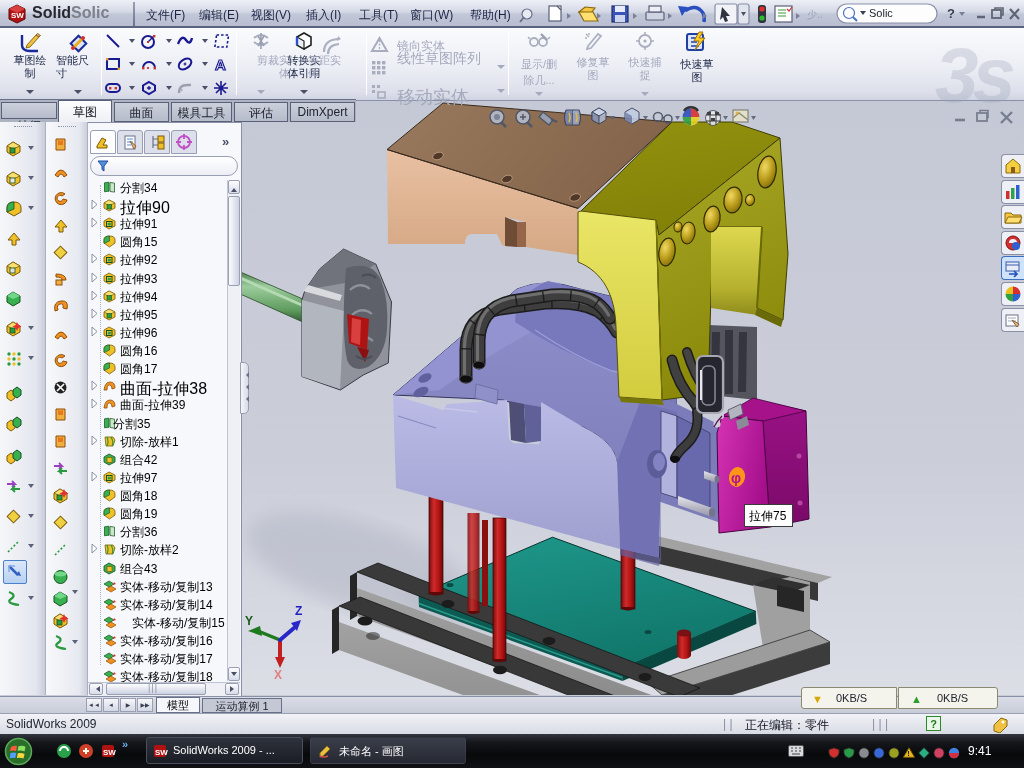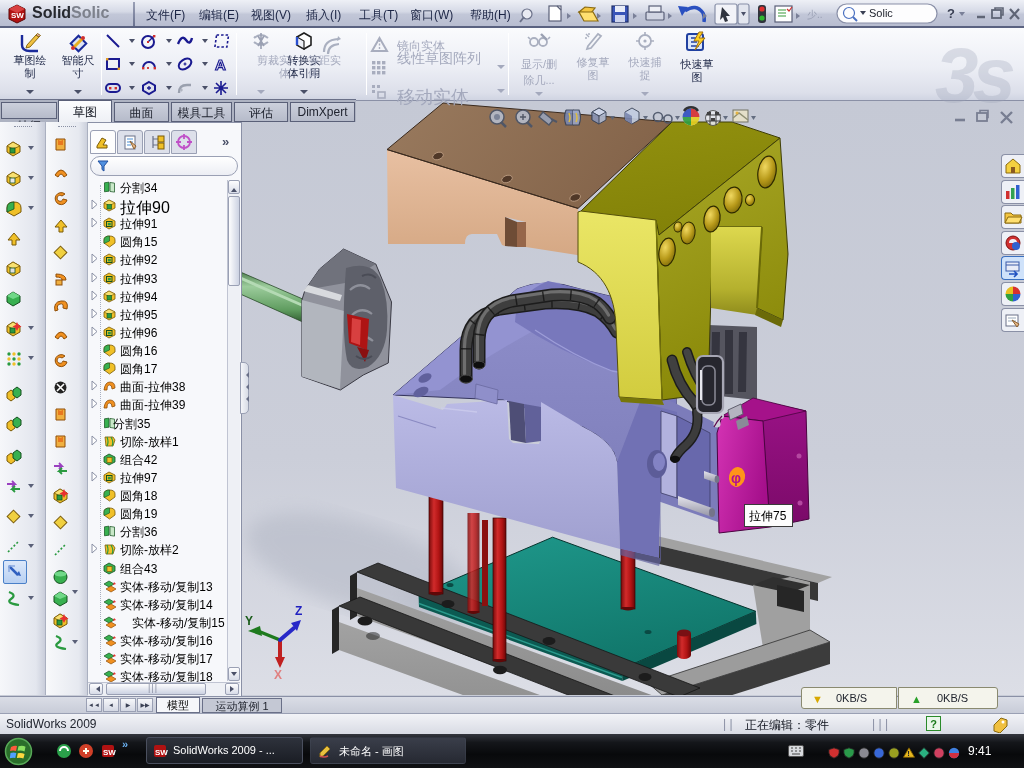--- a/index.html
+++ b/index.html
@@ -72,21 +72,21 @@
 <span class="tx" style="left:935px;top:30px;font-size:78px;font-weight:bold;font-style:italic;color:rgba(154,162,182,0.30);letter-spacing:-6px">3s</span>
 <div class="abs" style="left:4px;top:30px;width:52px;height:68px;text-align:center">
 <svg style="position:absolute;left:50%;margin-left:-11px;top:2px" width="22" height="22" viewBox="0 0 22 22">
       <path d="M3 3 v10 q0 6 8 6 h8" fill="none" stroke="#1a2a9a" stroke-width="2.4"></path>
       <path d="M8 13 L17 3 l3 2 -9 10 -4 1z" fill="#f0c040" stroke="#8a6a10"></path>
       <path d="M17 3 l3 2 1.5 -1.5 -3 -2z" fill="#e8a8a0" stroke="#8a6a10"></path>
     </svg>
 <div style="position:absolute;top:24px;left:0;width:52px;font-size:11px;color:#1c2545;line-height:13px">草图绘<br>制</div>
 <div style="position:absolute;top:60px;left:22px;width:0;height:0;border:4px solid transparent;border-top:4px solid #4a5068"></div>
 </div>
-<div class="abs" style="left:56px;top:30px;width:44px;height:68px;text-align:center">
+<div class="abs" style="left:56px;top:30px;width:44px;height:68px;">
 <svg style="position:absolute;left:50%;margin-left:-11px;top:2px" width="22" height="22" viewBox="0 0 22 22">
       <rect x="6" y="6" width="11" height="11" transform="rotate(45 11.5 11.5)" fill="#dde4f4" stroke="#1a2a9a" stroke-width="2"></rect>
       <path d="M6 16 L16 6" stroke="#e8b020" stroke-width="3"></path>
       <circle cx="6" cy="16" r="2" fill="#d03030"></circle>
       <circle cx="16" cy="6" r="2" fill="#d03030"></circle>
     </svg>
 <div style="position:absolute;top:24px;left:0;width:44px;font-size:11px;color:#1c2545;line-height:13px">智能尺<br>寸</div>
 <div style="position:absolute;top:60px;left:18px;width:0;height:0;border:4px solid transparent;border-top:4px solid #4a5068"></div>
 </div>
 <div class="abs" style="left:101px;top:33px;width:1px;height:62px;background:#b4b9c9;border-right:1px solid #fff"></div>
@@ -519,21 +519,21 @@
     <path d="M1 6 q0 -4 5.5 -4 q5.5 0 5.5 4 l0 3 -5.5 4 -5.5 -4z" fill="#f0c028" stroke="#7a5a08" stroke-width="0.8"></path>
     <path d="M1 6 q0 -4 5.5 -4 l0 5 -5.5 2.5z" fill="#38b050" stroke="#14501e" stroke-width="0.6"></path>
   </svg>
 <span class="tx" style="left:120px;top:361px;font-size:12px;color:#000">圆角17</span>
 <svg class="abs" style="left:90px;top:380px" width="9" height="11" viewBox="0 0 9 11">
     <path d="M2 1 L7 5.5 L2 10z" fill="#fff" stroke="#8a90a4"></path>
   </svg>
 <svg class="abs" style="left:103px;top:379px" width="14" height="14" viewBox="0 0 14 14">
     <path d="M1 11 q1 -8 6 -8 q5 0 5 6 l-3 1 q0 -4 -2.5 -4 q-2.5 0 -2.5 5z" fill="#f09020" stroke="#904f08" stroke-width="0.8"></path>
   </svg>
-<span class="tx" style="left:120px;top:379px;font-size:12px;color:#000">曲面-拉伸38</span>
+<span class="tx" style="left:120px;top:379px;font-size:16px;color:#000">曲面-拉伸38</span>
 <svg class="abs" style="left:90px;top:398px" width="9" height="11" viewBox="0 0 9 11">
     <path d="M2 1 L7 5.5 L2 10z" fill="#fff" stroke="#8a90a4"></path>
   </svg>
 <svg class="abs" style="left:103px;top:397px" width="14" height="14" viewBox="0 0 14 14">
     <path d="M1 11 q1 -8 6 -8 q5 0 5 6 l-3 1 q0 -4 -2.5 -4 q-2.5 0 -2.5 5z" fill="#f09020" stroke="#904f08" stroke-width="0.8"></path>
   </svg>
 <span class="tx" style="left:120px;top:397px;font-size:12px;color:#000">曲面-拉伸39</span>
 <svg class="abs" style="left:103px;top:416px" width="14" height="14" viewBox="0 0 14 14">
     <rect x="1.5" y="3" width="4.5" height="9" fill="#38b050" stroke="#14501e" stroke-width="0.7" transform="skewY(-8)"></rect>
     <rect x="7" y="2.5" width="4.5" height="9" fill="#c8e8c8" stroke="#14501e" stroke-width="0.7" transform="skewY(8) translate(0 -1)"></rect>

